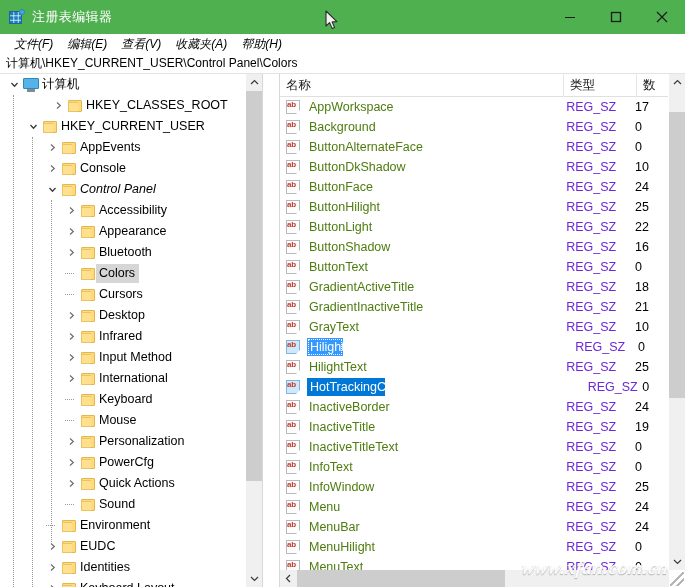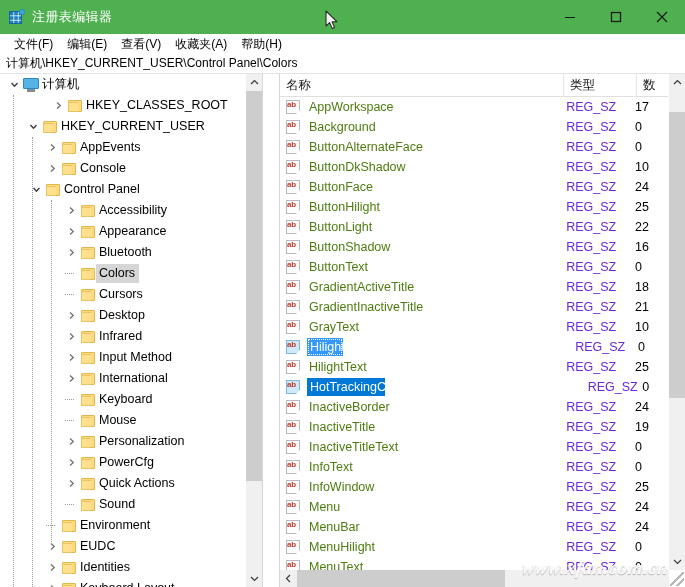--- a/index.html
+++ b/index.html
@@ -62,20 +62,21 @@
   }
   .win-btn svg { display: block; }
 
   
   .menubar {
     position: absolute; left: 0; top: 34px;
     width: 685px; height: 20px;
     background: #ffffff;
     display: flex; align-items: center;
     padding-left: 7px;
+    font-style: italic;
   }
   .menu-item {
     font-size: 12px; color: #000;
     padding: 0 7px;
     line-height: 20px;
     white-space: nowrap;
   }
 
   
   .addrbar {
@@ -462,21 +463,21 @@
               </svg>
             </span>
             <span class="tfolder">
               <span class="folder-ico">
                 <span class="back"></span>
                 <span class="front"></span>
               </span>
             </span>
             <span class="tlabel">Console</span>
           </div>
-          <div class="tnode" style="padding-left: 28px;">
+          <div class="tnode" style="padding-left: 44px; font-style: italic;">
             <span class="tchev">
               <svg width="9" height="9" viewBox="0 0 9 9">
                 <path d="M1.5 3 L4.5 6.3 L7.5 3" stroke="#3a3a3a" stroke-width="1.3" fill="none"></path>
               </svg>
             </span>
             <span class="tfolder">
               <span class="folder-ico">
                 <span class="back"></span>
                 <span class="front"></span>
               </span>

